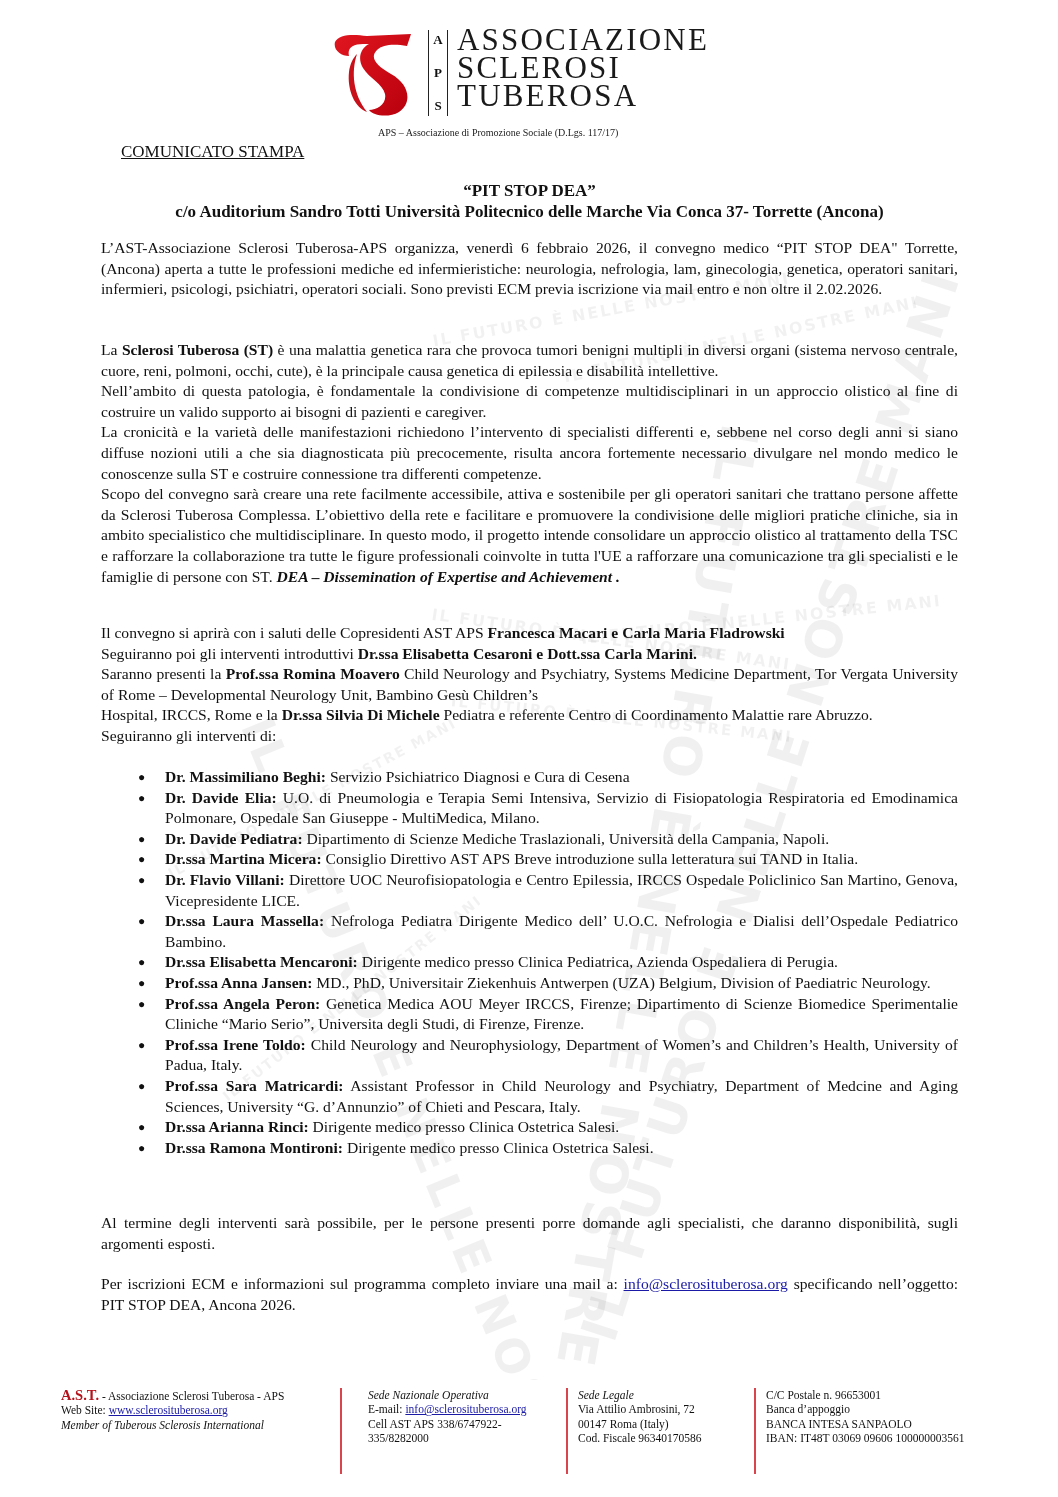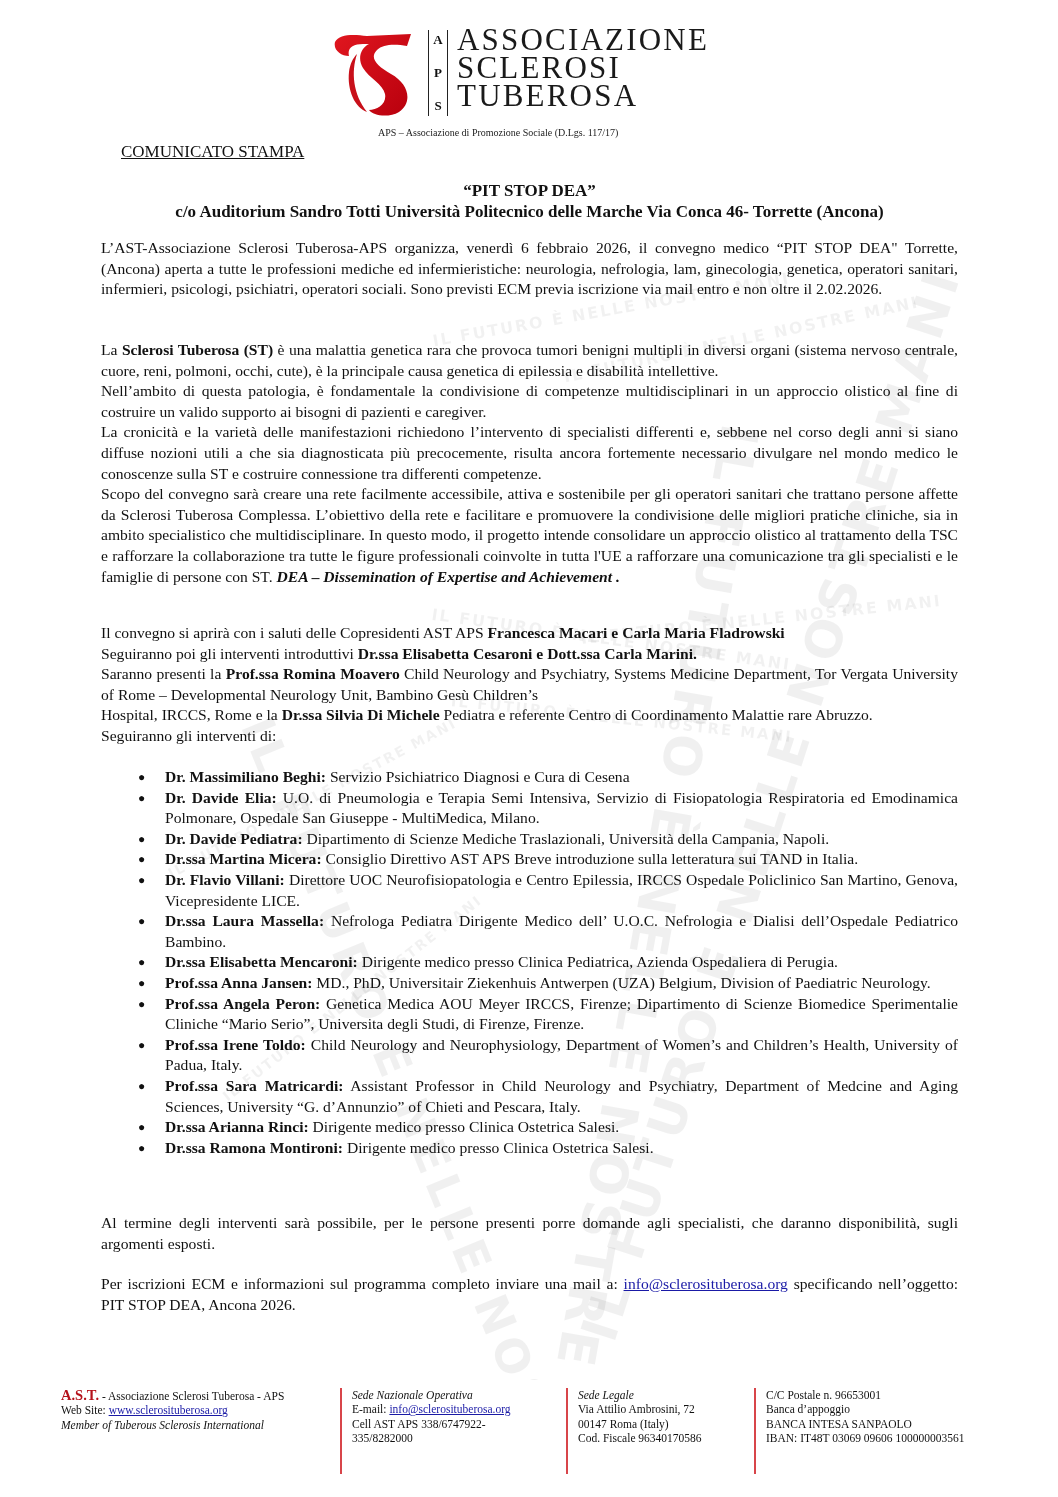--- a/index.html
+++ b/index.html
@@ -69,21 +69,21 @@
     ul.speakers li .bullet {
       position: absolute; left: 37px; top: 0; font-size: 12px;
     }
 
     a.mail { color: #1a1aa6; text-decoration: underline; }
 
     
     .footer { position: absolute; top: 1388px; left: 0; width: 852px; height: 90px; font-size: 11.5px; line-height: 14.4px; }
     .fcol { position: absolute; top: 0; }
     .fcol.c1 { left: 61px; width: 275px; }
-    .fcol.c2 { left: 352px; width: 205px; }
+    .fcol.c2 { left: 368px; width: 205px; }
     .fcol.c3 { left: 578px; width: 160px; }
     .fcol.c4 { left: 766px; width: 260px; }
     .vsep { position: absolute; top: 0; width: 2px; height: 86px; background: #d8454a; }
     .ast-mark { color: #b5121b; font-weight: bold; font-size: 14.5px; }
     .italic { font-style: italic; }
     .footer a { color: #1a1aa6; text-decoration: underline; }
   </style>
 </head>
 <body>
 
@@ -123,21 +123,21 @@
       <div>SCLEROSI</div>
       <div>TUBEROSA</div>
     </div>
   </div>
   <div class="logo-sub">APS – Associazione di Promozione Sociale (D.Lgs. 117/17)</div>
 
   <div class="comunicato">COMUNICATO STAMPA</div>
 
   <div class="title-block">
     <div>“PIT STOP DEA”</div>
-    <div>c/o Auditorium Sandro Totti Università Politecnico delle Marche Via Conca 46- Torrette (Ancona)</div>
+    <div>c/o Auditorium Sandro Totti Università Politecnico delle Marche Via Conca 37- Torrette (Ancona)</div>
   </div>
 
   <div class="body-text" style="top:238px;">
     <p>L’AST-Associazione Sclerosi Tuberosa-APS organizza, venerdì 6 febbraio 2026, il convegno medico “PIT STOP DEA" Torrette, (Ancona) aperta a tutte le professioni mediche ed infermieristiche: neurologia, nefrologia, lam, ginecologia, genetica, operatori sanitari, infermieri, psicologi, psichiatri, operatori sociali. Sono previsti ECM previa iscrizione via mail entro e non oltre il 2.02.2026.</p>
   </div>
 
   <div class="body-text" style="top:340px;">
     <p><span>La </span><b>Sclerosi Tuberosa (ST)</b><span> è una malattia genetica rara che provoca tumori benigni multipli in diversi organi (sistema nervoso centrale, cuore, reni, polmoni, occhi, cute), è la principale causa genetica di epilessia e disabilità intellettive.</span></p>
     <p>Nell’ambito di questa patologia, è fondamentale la condivisione di competenze multidisciplinari in un approccio olistico al fine di costruire un valido supporto ai bisogni di pazienti e caregiver.</p>
     <p>La cronicità e la varietà delle manifestazioni richiedono l’intervento di specialisti differenti e, sebbene nel corso degli anni si siano diffuse nozioni utili a che sia diagnosticata più precocemente, risulta ancora fortemente necessario divulgare nel mondo medico le conoscenze sulla ST e costruire connessione tra differenti competenze.</p>

